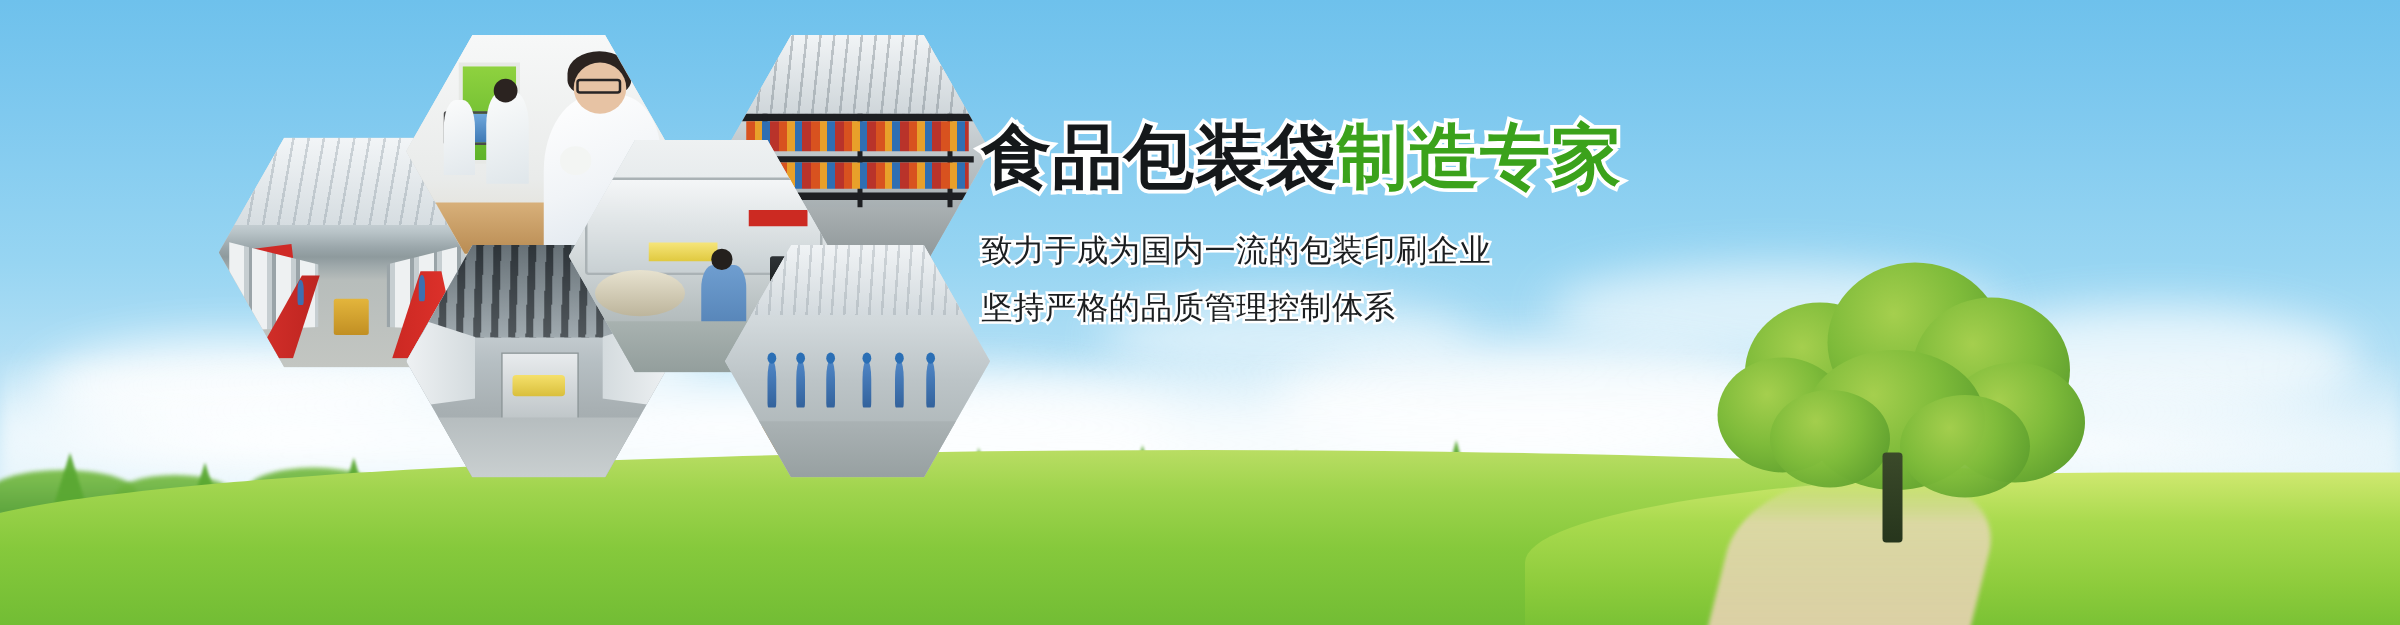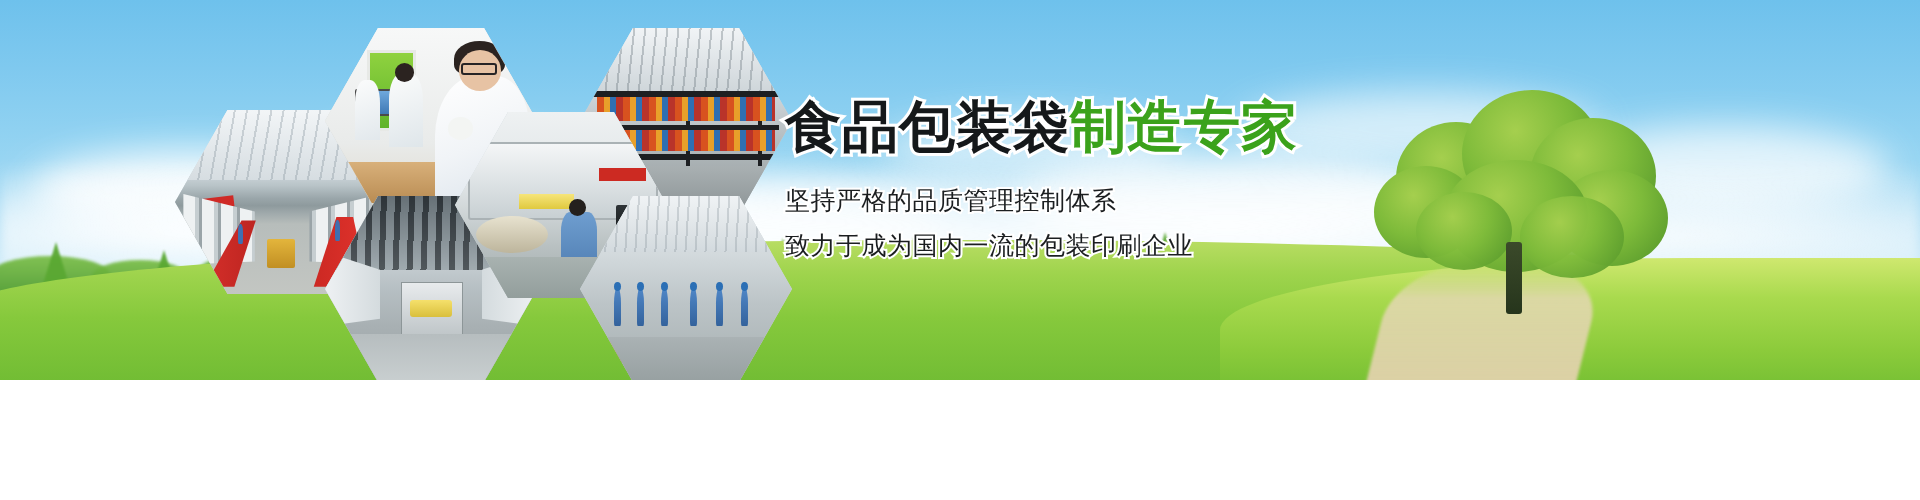--- a/index.html
+++ b/index.html
@@ -3,21 +3,21 @@
 <meta charset="utf-8">
 <style>
   html,body{margin:0;padding:0;}
   body{
     width:1920px;height:500px;overflow:hidden;
     font-family:"Liberation Sans","DejaVu Sans",sans-serif;
   }
 
   
   .banner{
-    position:relative;width:1920px;height:380px;overflow:hidden;
+    position:relative;width:1920px;height:500px;overflow:hidden;
     background:linear-gradient(180deg,#6ec1ec 0%,#7fc9ef 18%,#97d5f2 42%,#b9e2f6 62%,#d4edf9 76%,#e8f5fc 86%,#f2f9fd 93%);
   }
 
   
   .cloud{position:absolute;border-radius:50%;background:#ffffff;filter:blur(18px);}
   .cloud-band{
     position:absolute;left:0;right:0;bottom:96px;height:170px;
     background:radial-gradient(60% 70% at 12% 70%, rgba(255,255,255,.92) 0%, rgba(255,255,255,0) 62%),
                radial-gradient(50% 66% at 30% 62%, rgba(255,255,255,.85) 0%, rgba(255,255,255,0) 64%),
                radial-gradient(46% 60% at 46% 74%, rgba(255,255,255,.78) 0%, rgba(255,255,255,0) 66%),
@@ -366,18 +366,18 @@
       </div>
     </div>
 
   </div>
 
   <div class="copy">
     <div class="headline">
       <span class="h-black">食品包装袋</span><span class="h-green">制造专家</span>
     </div>
     <div class="sublist">
+      <div class="subline">致力于成为国内一流的包装印刷企业</div>
       <div class="subline">坚持严格的品质管理控制体系</div>
-      <div class="subline">致力于成为国内一流的包装印刷企业</div>
     </div>
   </div>
 
 </div>
 
 </body></html>

